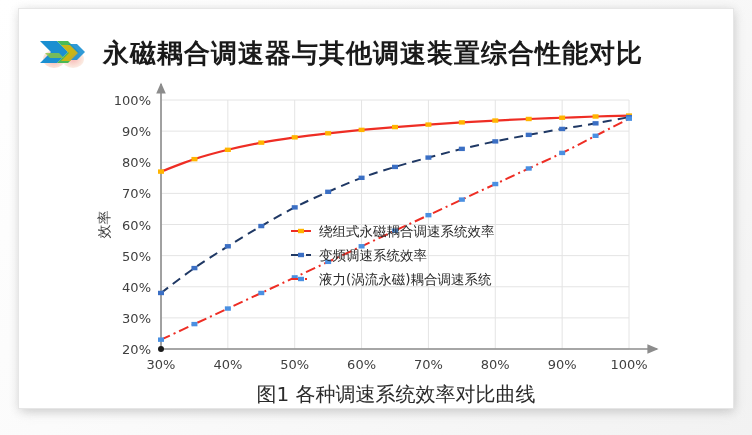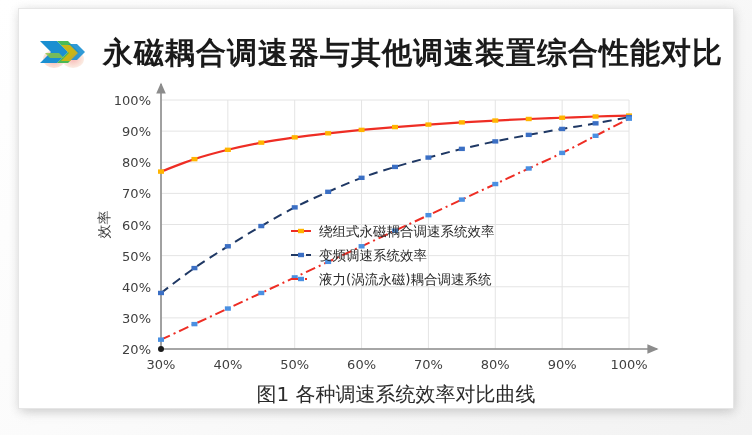--- a/index.html
+++ b/index.html
@@ -37,21 +37,21 @@
     position:absolute;
     left:18px;top:24px;
     display:flex;align-items:center;gap:10px;
     height:40px;
   }
   .logo-icon{
     width:56px;height:36px;position:relative;flex:0 0 auto;
   }
   .logo-icon svg{display:block;}
   .title-text{
-    font-size:30px;
+    font-size:26px;
     font-weight:bold;
     color:#1a1a1a;
     letter-spacing:1px;
     white-space:nowrap;
     font-family:"DejaVu Sans","Liberation Sans",sans-serif;
   }
   
   .chart-wrap{
     position:absolute;
     left:0;top:62px;

